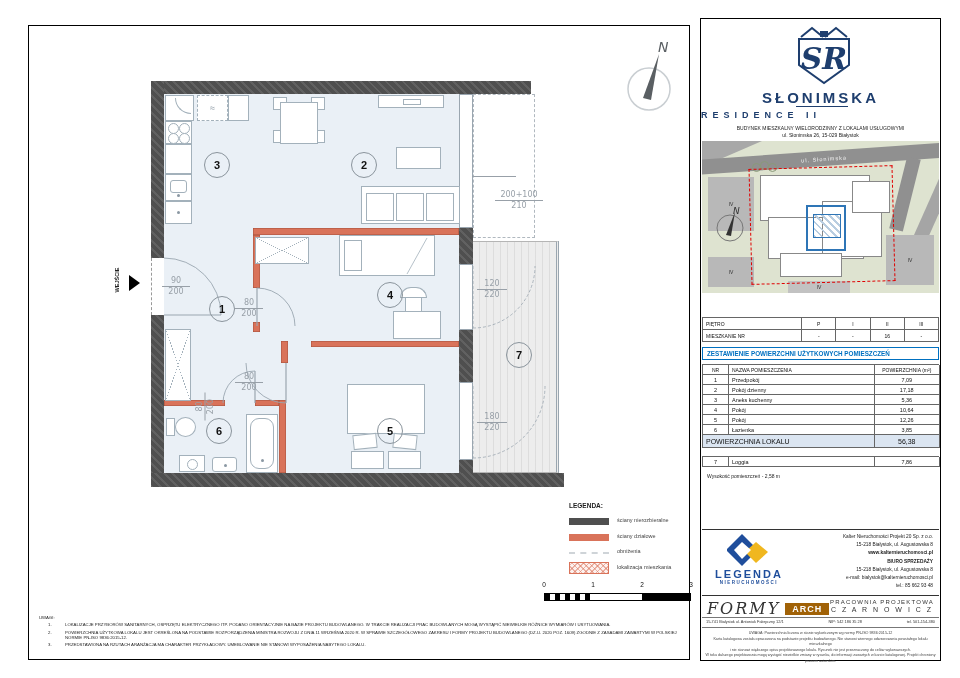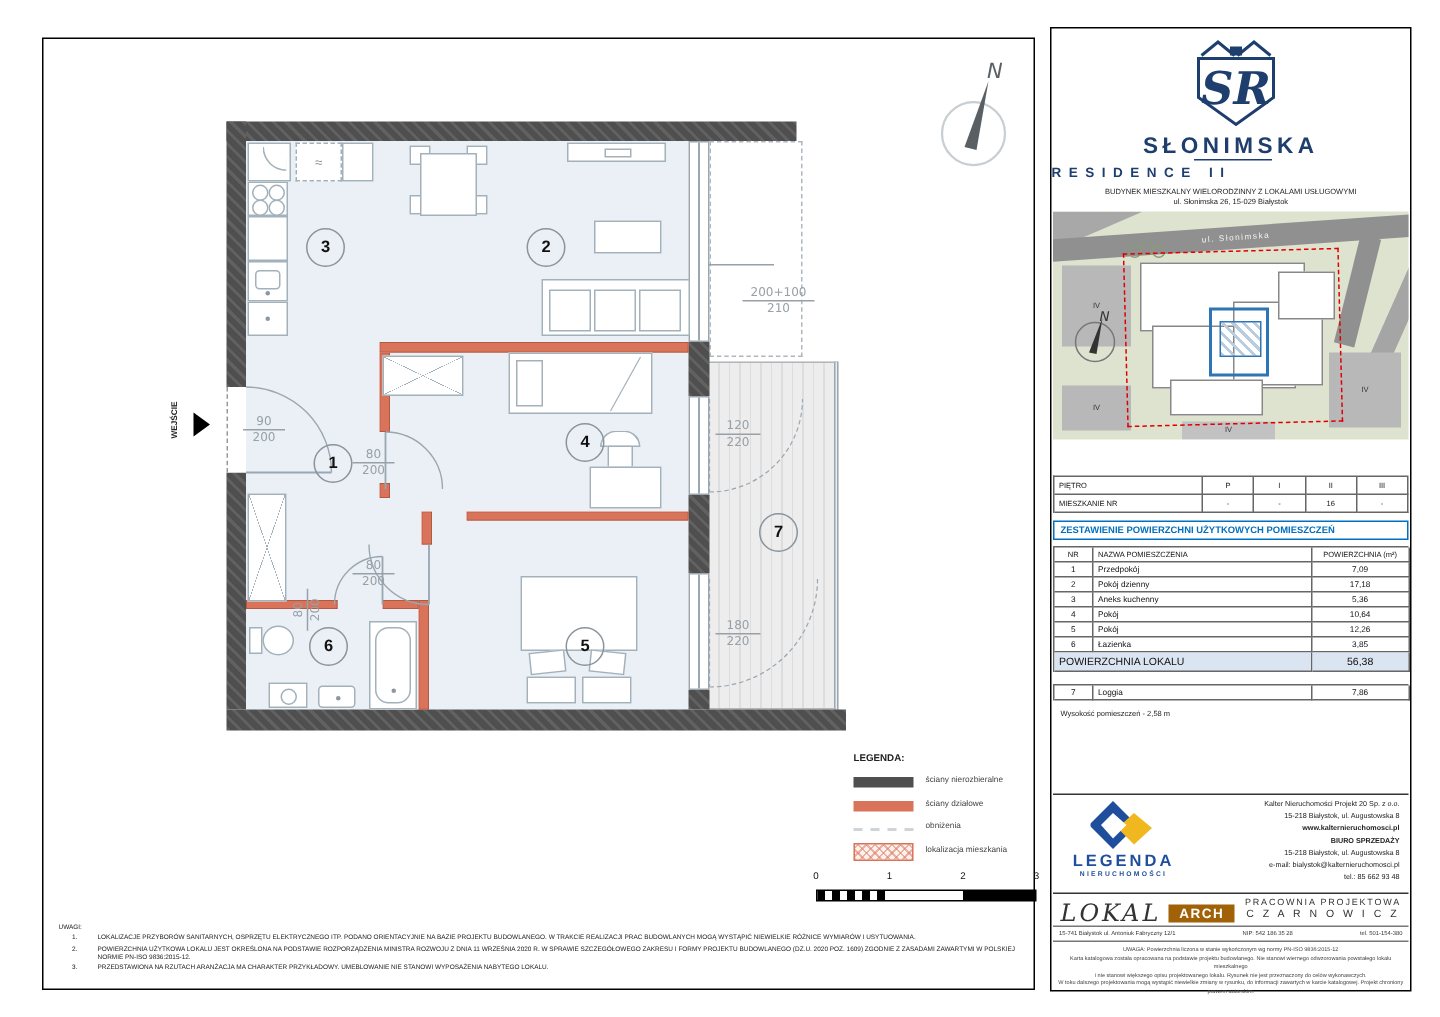--- a/index.html
+++ b/index.html
@@ -347,21 +347,21 @@
     <div>15-218 Białystok, ul. Augustowska 8</div>
     <div style="font-weight:bold;">www.kalternieruchomosci.pl</div>
     <div style="font-weight:bold;">BIURO SPRZEDAŻY</div>
     <div>15-218 Białystok, ul. Augustowska 8</div>
     <div>e-mail: bialystok@kalternieruchomosci.pl</div>
     <div>tel.: 85 662 93 48</div>
   </div>
 
   <div class="abs" style="left:1px;top:576px;width:237px;height:1px;background:#333;"></div>
   <div class="abs" style="left:6px;top:580px;display:flex;align-items:center;gap:5px;">
-    <span style="font-family:'DejaVu Serif',serif;font-style:italic;font-size:16px;letter-spacing:2px;color:#333;">LOKAL</span>
+    <span style="font-family:'DejaVu Serif',serif;font-style:italic;font-size:16px;letter-spacing:2px;color:#333;">FORMY</span>
     <span style="background:#a16207;color:#fff;font-weight:bold;font-size:9px;letter-spacing:1px;padding:1px 7px;">ARCH</span>
   </div>
   <div class="abs" style="left:128px;top:580px;width:106px;text-align:center;">
     <div style="font-size:6px;letter-spacing:1.2px;color:#333;">PRACOWNIA  PROJEKTOWA</div>
     <div style="font-size:7px;letter-spacing:2px;color:#333;margin-top:1px;">C Z A R N O W I C Z</div>
   </div>
   <div class="abs" style="left:1px;top:598px;width:237px;height:1px;background:#777;"></div>
   <div class="abs" style="left:1px;top:600px;width:237px;display:flex;justify-content:space-between;padding:0 4px;box-sizing:border-box;font-size:3.9px;color:#333;">
     <span>15-741 Białystok   ul. Antoniuk Fabryczny  12/1</span>
     <span>NIP:  542 186 35 28</span>

